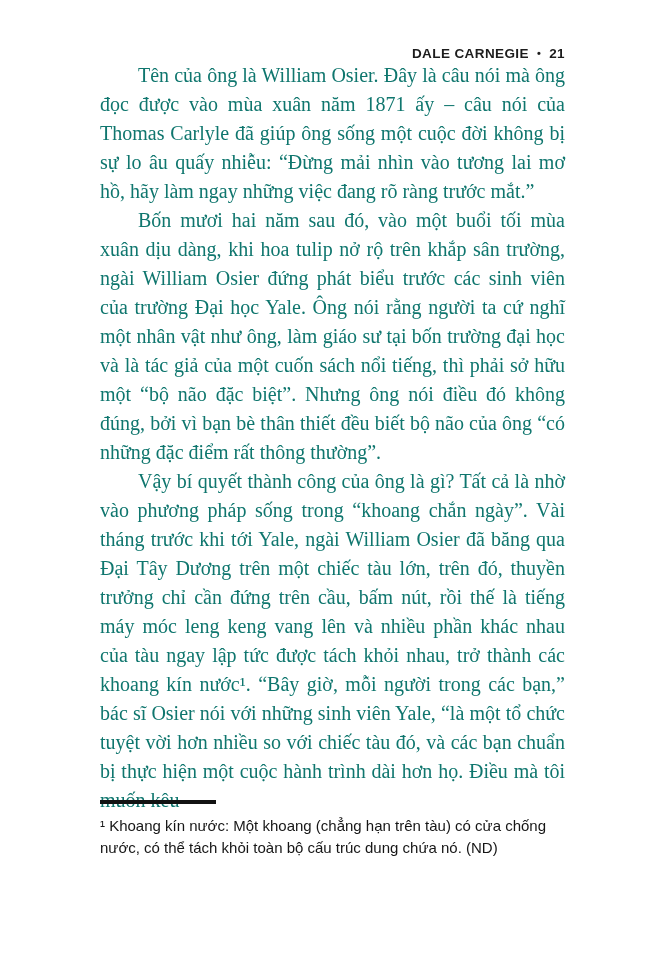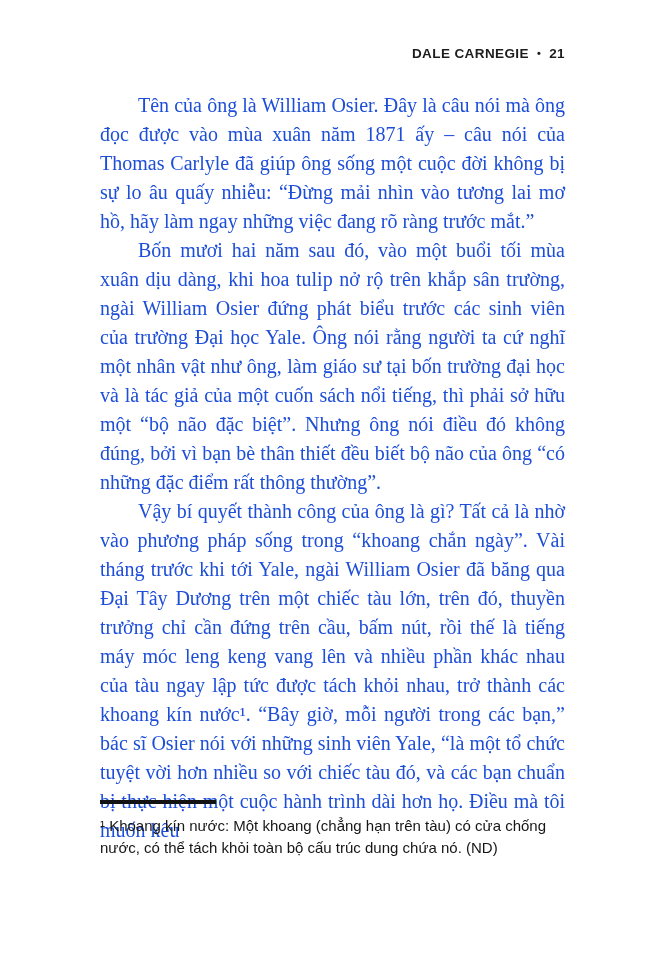--- a/index.html
+++ b/index.html
@@ -28,25 +28,24 @@
     padding-right: 0px;
   }
   .header .dot {
     display: inline-block;
     margin: 0 8px;
     font-size: 11px;
     vertical-align: 1px;
     color: #1c1c1c;
   }
   .body-text {
-    margin-top: 30px;
     font-size: 20px;
     line-height: 29px;
     text-align: justify;
-    color: #1d4ed8;
+    color: #0f766e;
   }
   .para {
     margin: 0;
     text-indent: 38px;
   }
   .footnote-area {
     position: absolute;
     left: 100px;
     right: 98px;
     top: 800px;

